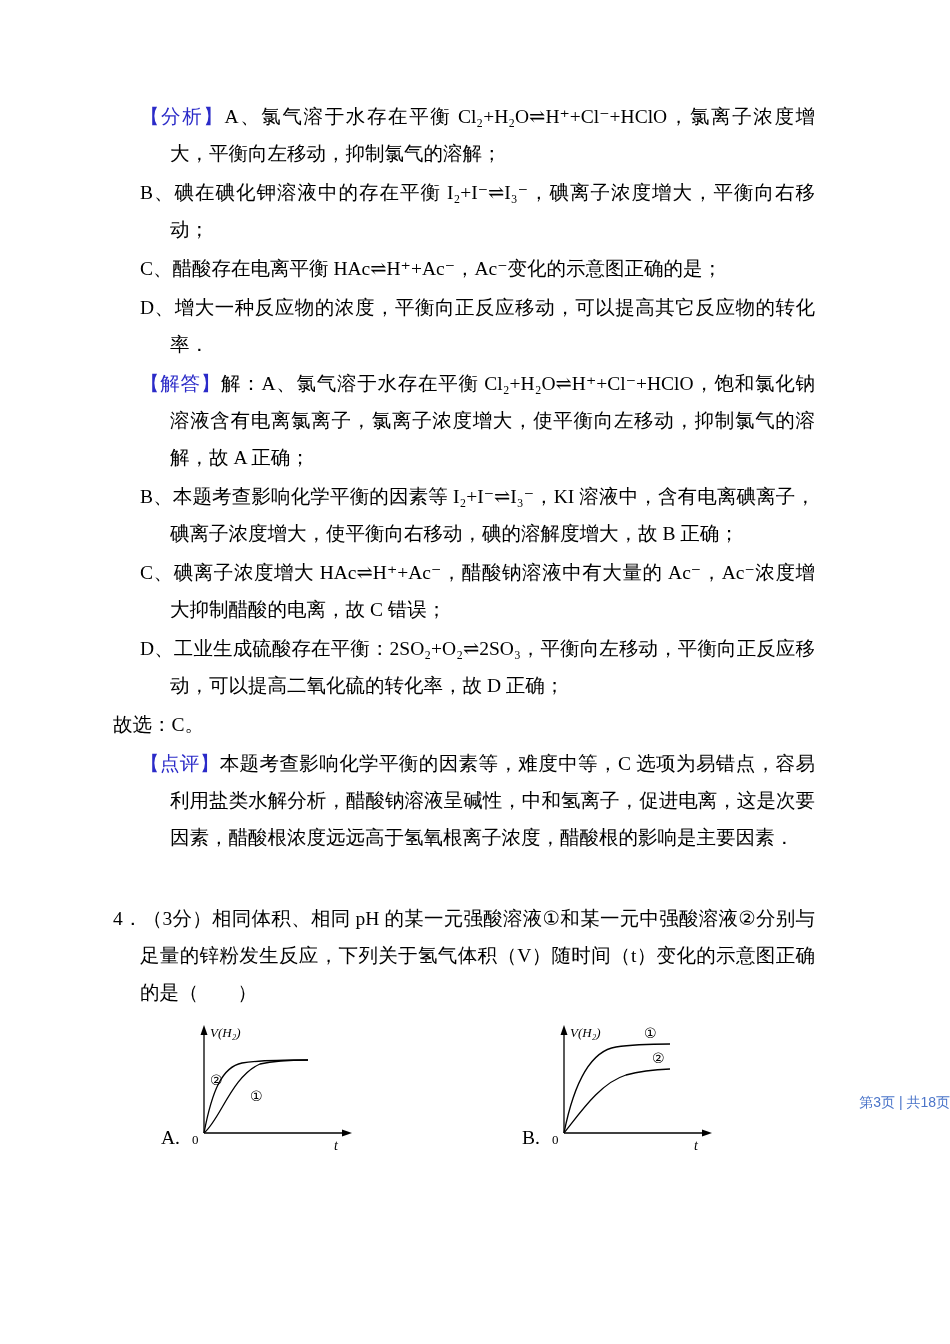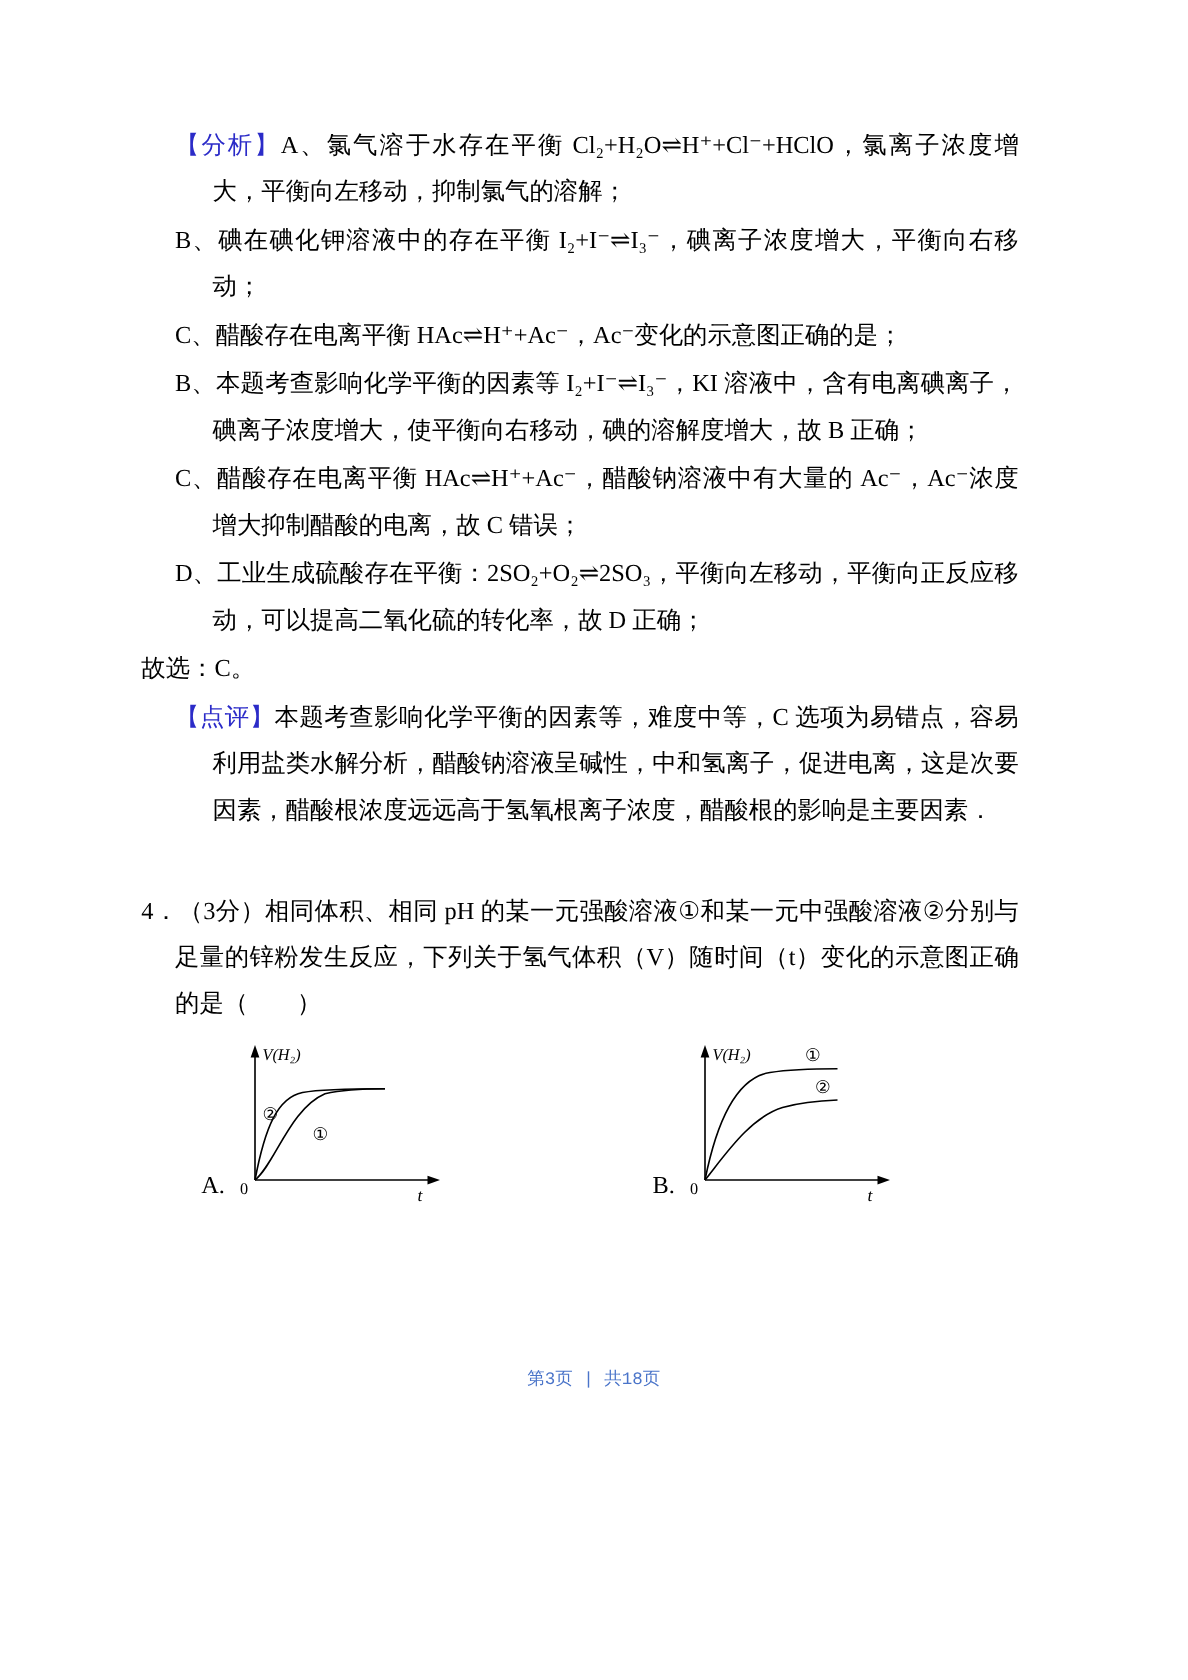--- a/index.html
+++ b/index.html
@@ -76,38 +76,40 @@
   }
   .axis-title { font-size: 13px; font-style: italic; }
   .axis-t { font-size: 14px; font-style: italic; }
   .origin-lbl { font-size: 13px; }
   .curve-lbl { font-size: 14px; }
   .footer {
     position: absolute;
     left: 0;
     right: 0;
     bottom: 92px;
-    text-align: center;
+    text-align: right;
     font-size: 14px;
     color: #4a74c9;
-    font-family: Liberation Mono, monospace;
+    font-family: Liberation Sans, sans-serif;
   }
 </style>
 </head>
 <body>
 
 <div class="page">
   <main class="content">
 
     <p class="hang"><span class="bracket">【分析】</span><span>A、氯气溶于水存在平衡 Cl₂+H₂O⇌H⁺+Cl⁻+HClO，氯离子浓度增大，平衡向左移动，抑制氯气的溶解；</span></p>
     <p class="hang"><span>B、碘在碘化钾溶液中的存在平衡 I₂+I⁻⇌I₃⁻，碘离子浓度增大，平衡向右移动；</span></p>
     <p class="hang"><span>C、醋酸存在电离平衡 HAc⇌H⁺+Ac⁻，Ac⁻变化的示意图正确的是；</span></p>
+    <p class="hang"><span>D、增大一种反应物的浓度，平衡向正反应移动，可以提高其它反应物的转化率．</span></p>
 
+    <p class="hang"><span class="bracket">【解答】</span><span>解：A、氯气溶于水存在平衡 Cl₂+H₂O⇌H⁺+Cl⁻+HClO，饱和氯化钠溶液含有电离氯离子，氯离子浓度增大，使平衡向左移动，抑制氯气的溶解，故 A 正确；</span></p>
     <p class="hang"><span>B、本题考查影响化学平衡的因素等 I₂+I⁻⇌I₃⁻，KI 溶液中，含有电离碘离子，碘离子浓度增大，使平衡向右移动，碘的溶解度增大，故 B 正确；</span></p>
-    <p class="hang"><span>C、醋酸存在电离平衡 HAc⇌H⁺+Ac⁻，醋酸钠溶液中有大量的 Ac⁻，Ac⁻浓度增大抑制醋酸的电离，故 C 错误；</span></p>
+    <p class="hang"><span>C、碘离子浓度增大 HAc⇌H⁺+Ac⁻，醋酸钠溶液中有大量的 Ac⁻，Ac⁻浓度增大抑制醋酸的电离，故 C 错误；</span></p>
     <p class="hang"><span>D、工业生成硫酸存在平衡：2SO₂+O₂⇌2SO₃，平衡向左移动，平衡向正反应移动，可以提高二氧化硫的转化率，故 D 正确；</span></p>
 
     <p class="outdent"><span>故选：C。</span></p>
 
     <p class="hang"><span class="bracket">【点评】</span><span>本题考查影响化学平衡的因素等，难度中等，C 选项为易错点，容易利用盐类水解分析，醋酸钠溶液呈碱性，中和氢离子，促进电离，这是次要因素，醋酸根浓度远远高于氢氧根离子浓度，醋酸根的影响是主要因素．</span></p>
 
     <div class="question-block">
       <p class="outdent"><span>4．（3分）相同体积、相同 pH 的某一元强酸溶液①和某一元中强酸溶液②分别与足量的锌粉发生反应，下列关于氢气体积（V）随时间（t）变化的示意图正确的是（　　）</span></p>
 
       <div class="options-row">

